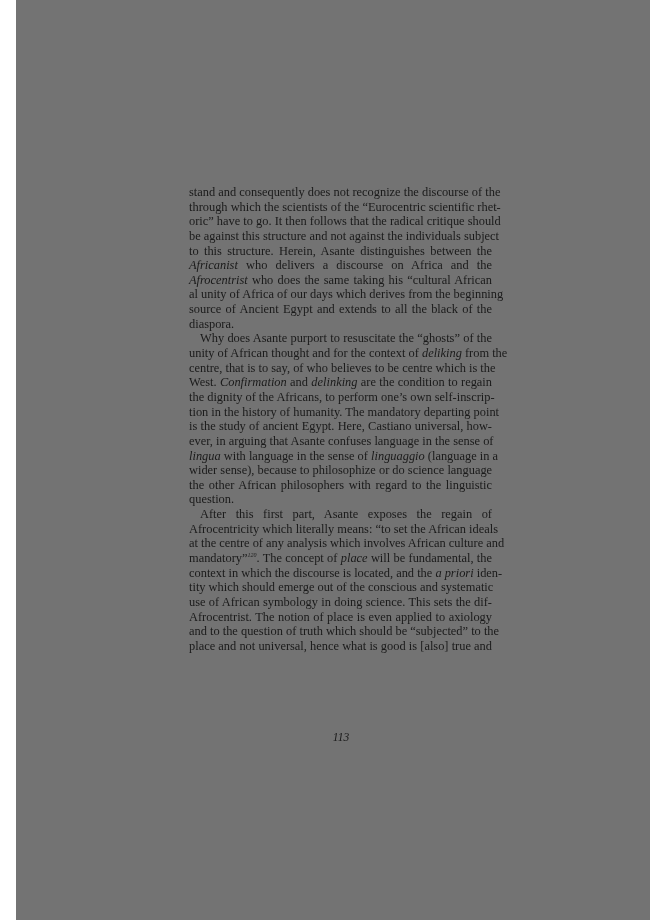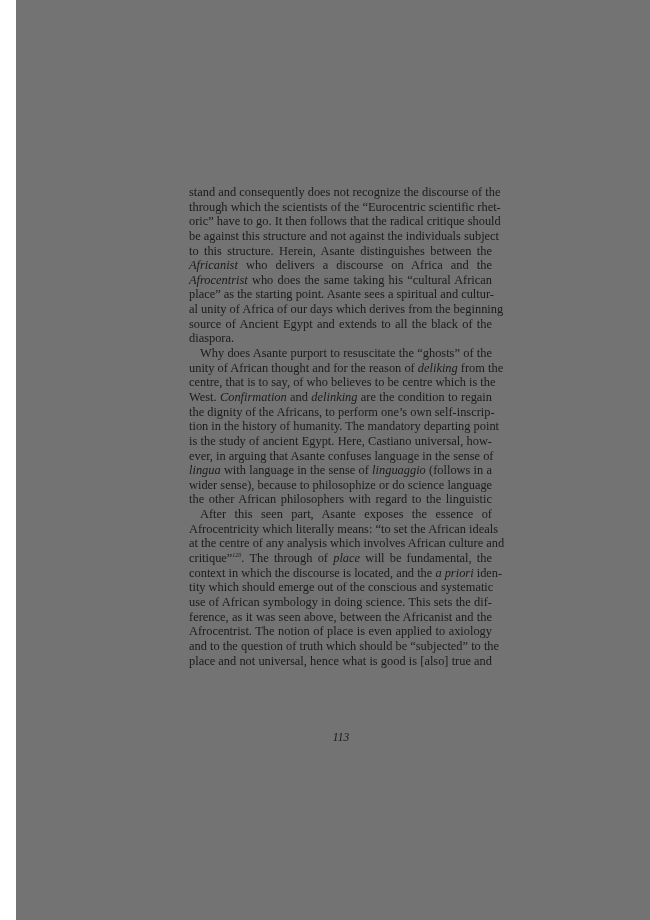--- a/index.html
+++ b/index.html
@@ -39,46 +39,45 @@
 <div class="page">
   <div class="text-block" id="text-block">
       <div>
         <span class="line"><span>stand and consequently does not recognize the discourse of the</span></span>
         <span class="line"><span>through which the scientists of the “Eurocentric scientific rhet-</span></span>
         <span class="line"><span>oric” have to go. It then follows that the radical critique should</span></span>
         <span class="line"><span>be against this structure and not against the individuals subject</span></span>
         <span class="line"><span>to this structure. Herein, Asante distinguishes between the</span></span>
         <span class="line"><i>Africanist</i><span> who delivers a discourse on Africa and the</span></span>
         <span class="line"><i>Afrocentrist</i><span> who does the same taking his “cultural African</span></span>
-        <span class="line"><span>place” as the starting point. Asante sees a spiritual and cultur-</span></span>
         <span class="line"><span>al unity of Africa of our days which derives from the beginning</span></span>
         <span class="line"><span>source of Ancient Egypt and extends to all the black of the</span></span>
         <span class="line last"><span>diaspora.</span></span>
       </div>
       <div>
         <span class="line indent"><span>Why does Asante purport to resuscitate the “ghosts” of the</span></span>
-        <span class="line"><span>unity of African thought and for the reason of </span><i>deliking</i><span> from the</span></span>
+        <span class="line"><span>unity of African thought and for the context of </span><i>deliking</i><span> from the</span></span>
         <span class="line"><span>centre, that is to say, of who believes to be centre which is the</span></span>
         <span class="line"><span>West. </span><i>Confirmation</i><span> and </span><i>delinking</i><span> are the condition to regain</span></span>
         <span class="line"><span>the dignity of the Africans, to perform one’s own self-inscrip-</span></span>
         <span class="line"><span>tion in the history of humanity. The mandatory departing point</span></span>
         <span class="line"><span>is the study of ancient Egypt. Here, Castiano universal, how-</span></span>
         <span class="line"><span>ever, in arguing that Asante confuses language in the sense of</span></span>
-        <span class="line"><i>lingua</i><span> with language in the sense of </span><i>linguaggio</i><span> (follows in a</span></span>
+        <span class="line"><i>lingua</i><span> with language in the sense of </span><i>linguaggio</i><span> (language in a</span></span>
         <span class="line"><span>wider sense), because to philosophize or do science language</span></span>
         <span class="line"><span>the other African philosophers with regard to the linguistic</span></span>
+        <span class="line last"><span>question.</span></span>
       </div>
       <div>
-        <span class="line indent"><span>After this seen part, Asante exposes the essence of</span></span>
+        <span class="line indent"><span>After this first part, Asante exposes the regain of</span></span>
         <span class="line"><span>Afrocentricity which literally means: “to set the African ideals</span></span>
         <span class="line"><span>at the centre of any analysis which involves African culture and</span></span>
-        <span class="line"><span>critique”</span><sup>120</sup><span>. The through of </span><i>place</i><span> will be fundamental, the</span></span>
+        <span class="line"><span>mandatory”</span><sup>120</sup><span>. The concept of </span><i>place</i><span> will be fundamental, the</span></span>
         <span class="line"><span>context in which the discourse is located, and the </span><i>a priori</i><span> iden-</span></span>
         <span class="line"><span>tity which should emerge out of the conscious and systematic</span></span>
         <span class="line"><span>use of African symbology in doing science. This sets the dif-</span></span>
-        <span class="line"><span>ference, as it was seen above, between the Africanist and the</span></span>
         <span class="line"><span>Afrocentrist. The notion of place is even applied to axiology</span></span>
         <span class="line"><span>and to the question of truth which should be “subjected” to the</span></span>
         <span class="line"><span>place and not universal, hence what is good is [also] true and</span></span>
       </div>
     </div>
   <div class="page-number">113</div>
 </div>
 
 </body></html>

